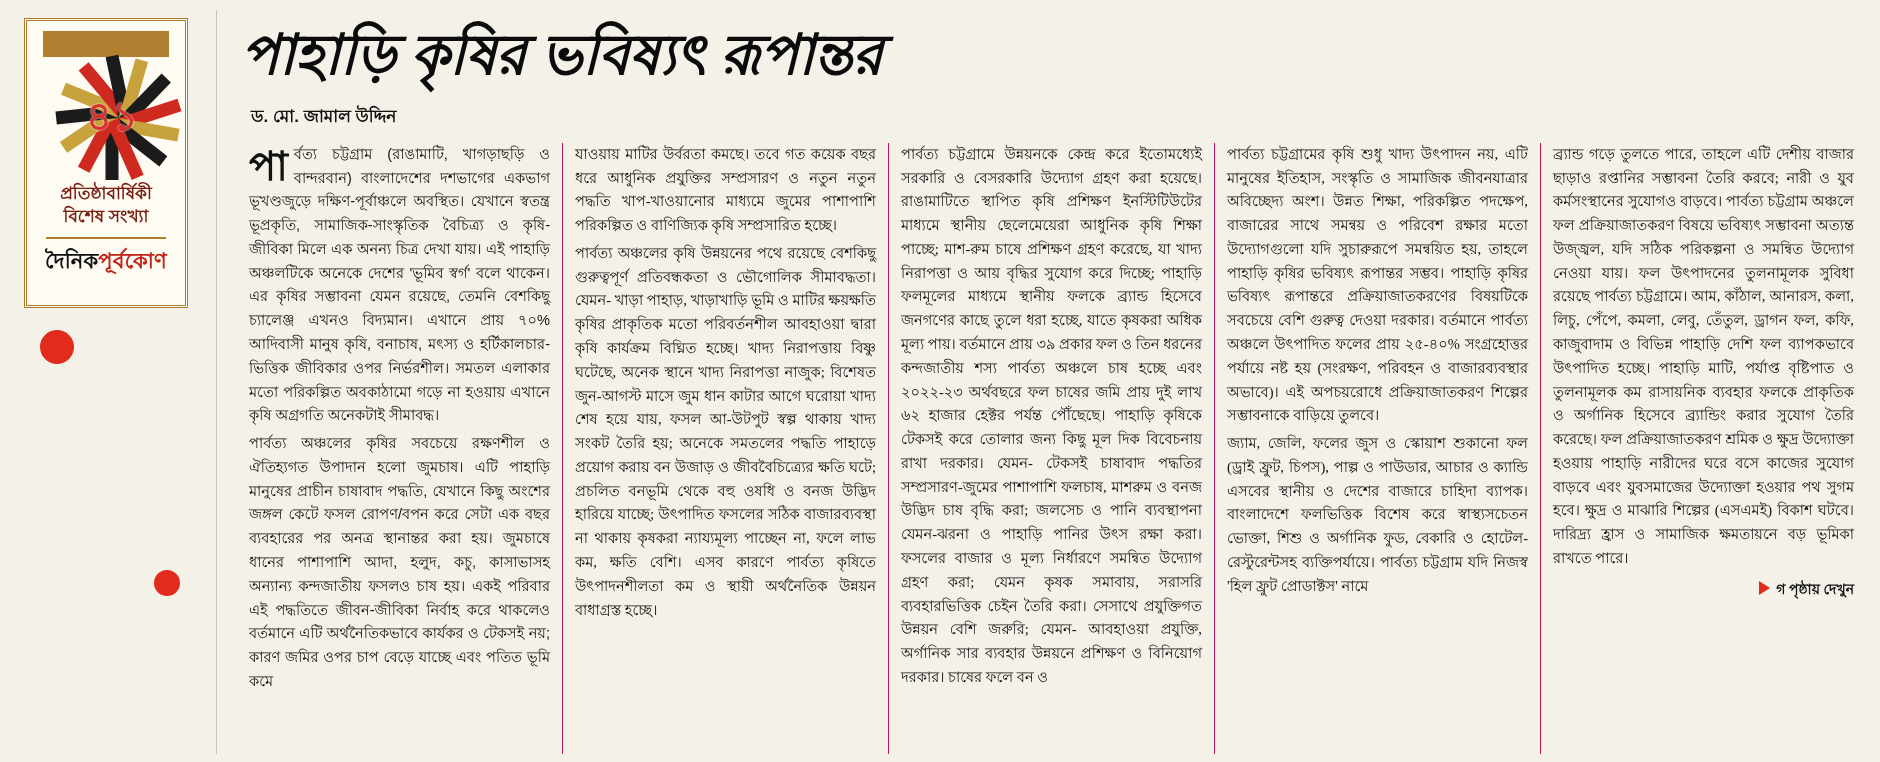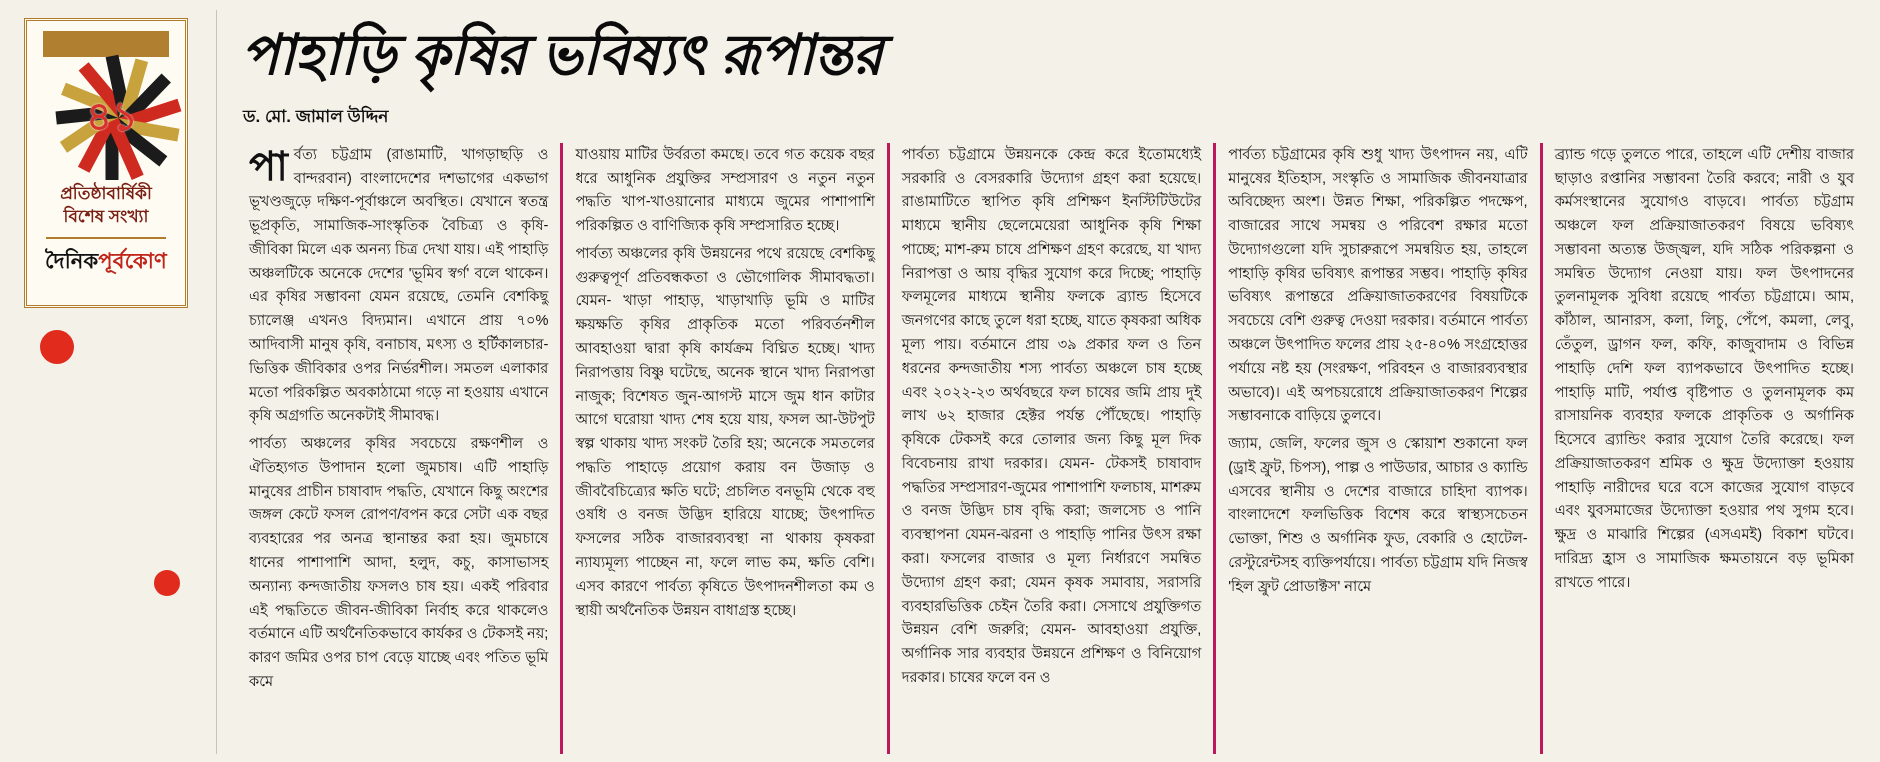--- a/index.html
+++ b/index.html
@@ -131,37 +131,37 @@
     font-weight: bold;
     color: #0b0b0b;
     margin: 14px 0 6px 4px;
     letter-spacing: -0.5px;
     font-style: italic;
   }
   .byline {
     font-size: 17px;
     font-weight: bold;
     color: #111;
-    margin: 10px 0 12px 6px;
+    margin: 10px 0 12px 14px;
   }
   .cols {
     display: flex;
     gap: 0px;
     flex: 1 1 auto;
   }
   .col {
     flex: 1 1 0;
     padding: 0 12px;
     font-size: 14.6px;
     line-height: 1.63;
     text-align: justify;
     position: relative;
     color: #111;
   }
-  .col + .col { border-left: 3px solid #be185d; }
+  .col + .col { border-left: 1px solid #be185d; font-family: Liberation Serif, serif; }
   .col p { margin: 0 0 0 0; text-indent: 0; }
   .col p + p { margin-top: 4px; }
   .dropcap::first-letter {
     font-size: 40px;
     line-height: 0.86;
     float: left;
     padding: 6px 6px 0 0;
     font-weight: bold;
   }
   .continued {
@@ -241,18 +241,21 @@
         <p>পার্বত্য চট্টগ্রামে উন্নয়নকে কেন্দ্র করে ইতোমধ্যেই সরকারি ও বেসরকারি উদ্যোগ গ্রহণ করা হয়েছে। রাঙামাটিতে স্থাপিত কৃষি প্রশিক্ষণ ইনস্টিটিউটের মাধ্যমে স্থানীয় ছেলেমেয়েরা আধুনিক কৃষি শিক্ষা পাচ্ছে; মাশ-রুম চাষে প্রশিক্ষণ গ্রহণ করেছে, যা খাদ্য নিরাপত্তা ও আয় বৃদ্ধির সুযোগ করে দিচ্ছে; পাহাড়ি ফলমূলের মাধ্যমে স্থানীয় ফলকে ব্র্যান্ড হিসেবে জনগণের কাছে তুলে ধরা হচ্ছে, যাতে কৃষকরা অধিক মূল্য পায়। বর্তমানে প্রায় ৩৯ প্রকার ফল ও তিন ধরনের কন্দজাতীয় শস্য পার্বত্য অঞ্চলে চাষ হচ্ছে এবং ২০২২-২৩ অর্থবছরে ফল চাষের জমি প্রায় দুই লাখ ৬২ হাজার হেক্টর পর্যন্ত পৌঁছেছে। পাহাড়ি কৃষিকে টেকসই করে তোলার জন্য কিছু মূল দিক বিবেচনায় রাখা দরকার। যেমন- টেকসই চাষাবাদ পদ্ধতির সম্প্রসারণ-জুমের পাশাপাশি ফলচাষ, মাশরুম ও বনজ উদ্ভিদ চাষ বৃদ্ধি করা; জলসেচ ও পানি ব্যবস্থাপনা যেমন-ঝরনা ও পাহাড়ি পানির উৎস রক্ষা করা। ফসলের বাজার ও মূল্য নির্ধারণে সমন্বিত উদ্যোগ গ্রহণ করা; যেমন কৃষক সমাবায়, সরাসরি ব্যবহারভিত্তিক চেইন তৈরি করা। সেসাথে প্রযুক্তিগত উন্নয়ন বেশি জরুরি; যেমন- আবহাওয়া প্রযুক্তি, অর্গানিক সার ব্যবহার উন্নয়নে প্রশিক্ষণ ও বিনিয়োগ দরকার। চাষের ফলে বন ও</p>
       </div>
 
       <div class="col">
         <p>পার্বত্য চট্টগ্রামের কৃষি শুধু খাদ্য উৎপাদন নয়, এটি মানুষের ইতিহাস, সংস্কৃতি ও সামাজিক জীবনযাত্রার অবিচ্ছেদ্য অংশ। উন্নত শিক্ষা, পরিকল্পিত পদক্ষেপ, বাজারের সাথে সমন্বয় ও পরিবেশ রক্ষার মতো উদ্যোগগুলো যদি সুচারুরূপে সমন্বয়িত হয়, তাহলে পাহাড়ি কৃষির ভবিষ্যৎ রূপান্তর সম্ভব। পাহাড়ি কৃষির ভবিষ্যৎ রূপান্তরে প্রক্রিয়াজাতকরণের বিষয়টিকে সবচেয়ে বেশি গুরুত্ব দেওয়া দরকার। বর্তমানে পার্বত্য অঞ্চলে উৎপাদিত ফলের প্রায় ২৫-৪০% সংগ্রহোত্তর পর্যায়ে নষ্ট হয় (সংরক্ষণ, পরিবহন ও বাজারব্যবস্থার অভাবে)। এই অপচয়রোধে প্রক্রিয়াজাতকরণ শিল্পের সম্ভাবনাকে বাড়িয়ে তুলবে।</p>
         <p>জ্যাম, জেলি, ফলের জুস ও স্কোয়াশ শুকানো ফল (ড্রাই ফ্রুট, চিপস), পাল্প ও পাউডার, আচার ও ক্যান্ডি এসবের স্থানীয় ও দেশের বাজারে চাহিদা ব্যাপক। বাংলাদেশে ফলভিত্তিক বিশেষ করে স্বাস্থ্যসচেতন ভোক্তা, শিশু ও অর্গানিক ফুড, বেকারি ও হোটেল-রেস্টুরেন্টসহ ব্যক্তিপর্যায়ে। পার্বত্য চট্টগ্রাম যদি নিজস্ব 'হিল ফ্রুট প্রোডাক্টস' নামে</p>
       </div>
 
       <div class="col">
         <p>ব্র্যান্ড গড়ে তুলতে পারে, তাহলে এটি দেশীয় বাজার ছাড়াও রপ্তানির সম্ভাবনা তৈরি করবে; নারী ও যুব কর্মসংস্থানের সুযোগও বাড়বে। পার্বত্য চট্টগ্রাম অঞ্চলে ফল প্রক্রিয়াজাতকরণ বিষয়ে ভবিষ্যৎ সম্ভাবনা অত্যন্ত উজ্জ্বল, যদি সঠিক পরিকল্পনা ও সমন্বিত উদ্যোগ নেওয়া যায়। ফল উৎপাদনের তুলনামূলক সুবিধা রয়েছে পার্বত্য চট্টগ্রামে। আম, কাঁঠাল, আনারস, কলা, লিচু, পেঁপে, কমলা, লেবু, তেঁতুল, ড্রাগন ফল, কফি, কাজুবাদাম ও বিভিন্ন পাহাড়ি দেশি ফল ব্যাপকভাবে উৎপাদিত হচ্ছে। পাহাড়ি মাটি, পর্যাপ্ত বৃষ্টিপাত ও তুলনামূলক কম রাসায়নিক ব্যবহার ফলকে প্রাকৃতিক ও অর্গানিক হিসেবে ব্র্যান্ডিং করার সুযোগ তৈরি করেছে। ফল প্রক্রিয়াজাতকরণ শ্রমিক ও ক্ষুদ্র উদ্যোক্তা হওয়ায় পাহাড়ি নারীদের ঘরে বসে কাজের সুযোগ বাড়বে এবং যুবসমাজের উদ্যোক্তা হওয়ার পথ সুগম হবে। ক্ষুদ্র ও মাঝারি শিল্পের (এসএমই) বিকাশ ঘটবে। দারিদ্র্য হ্রাস ও সামাজিক ক্ষমতায়নে বড় ভূমিকা রাখতে পারে।</p>
+        <div class="continued">
+          <span class="tri"></span><span>গ পৃষ্ঠায় দেখুন</span>
+        </div>
       </div>
 
     </div>
   </div>
 
 </div>
 
 </body></html>

